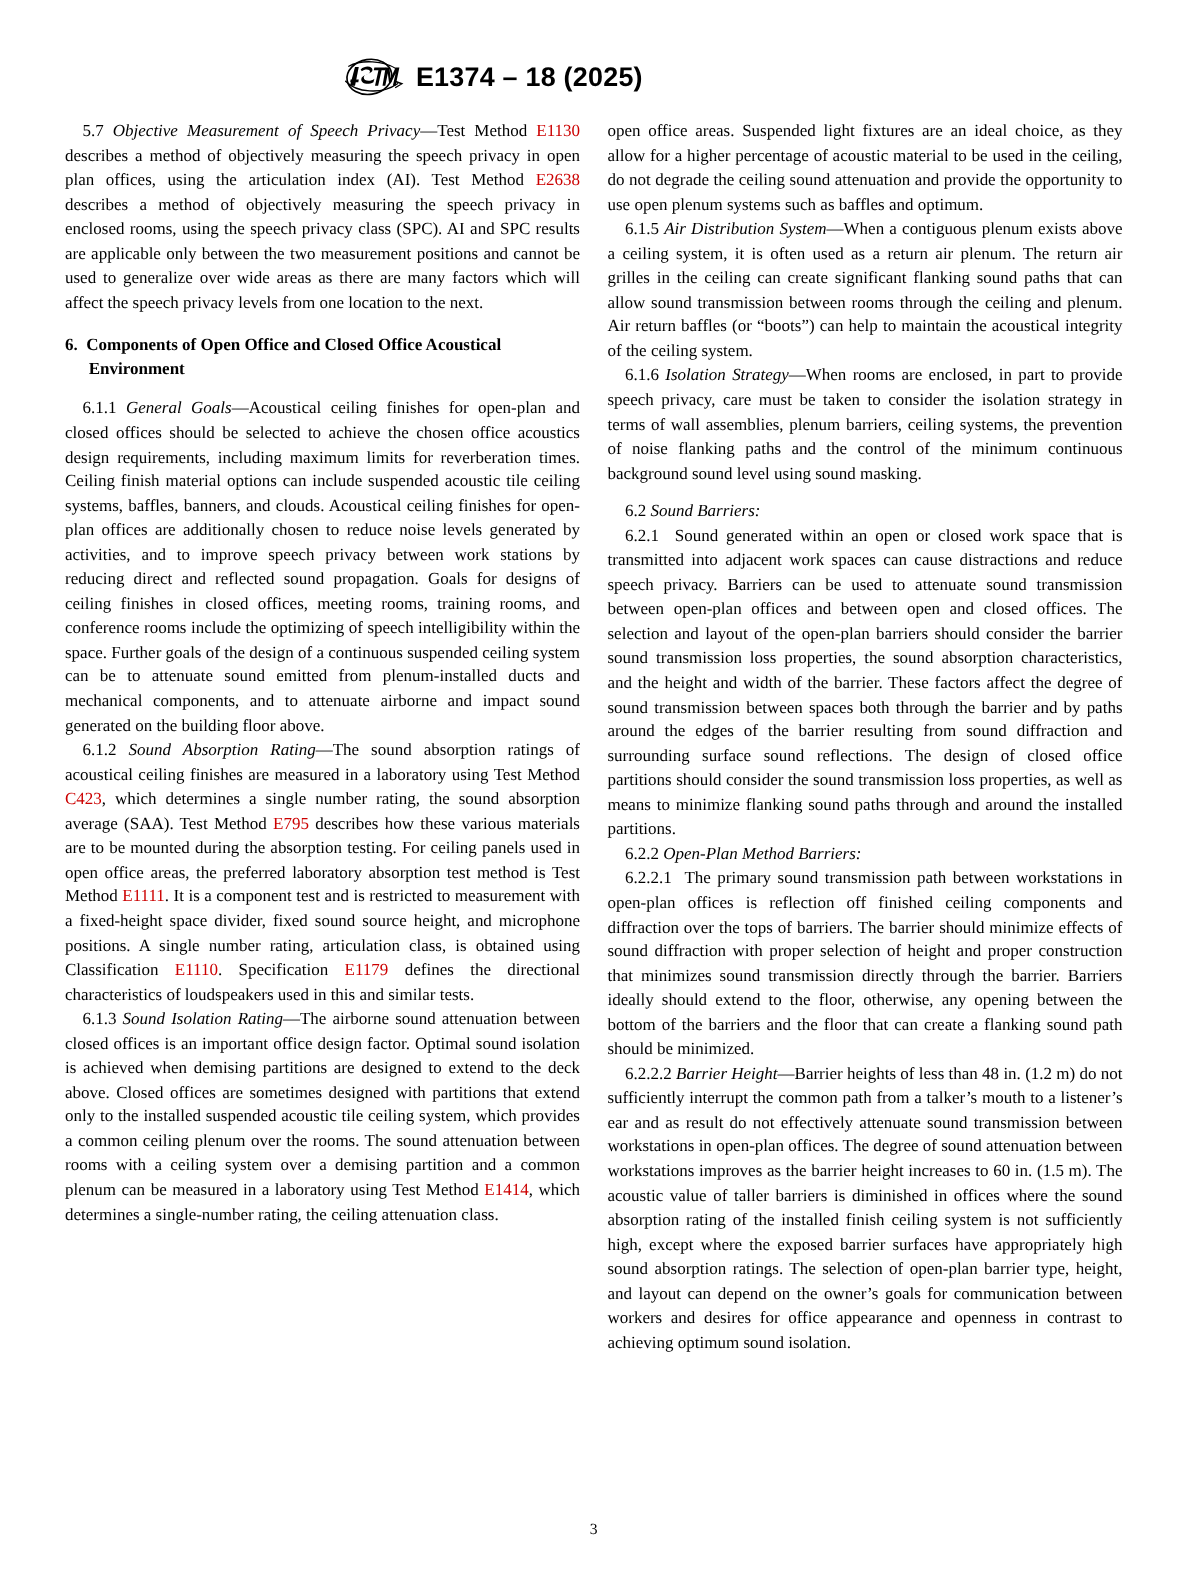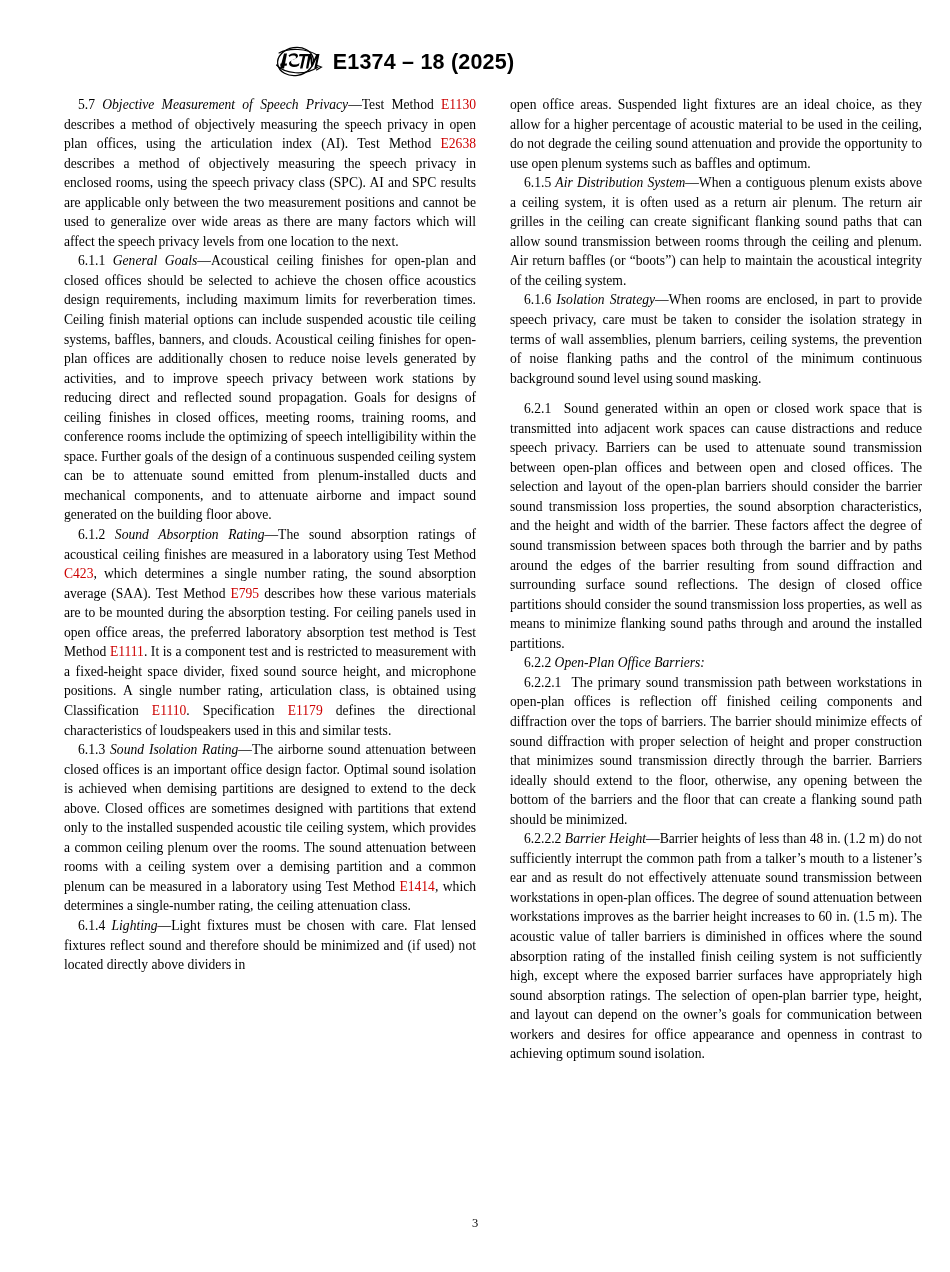--- a/index.html
+++ b/index.html
@@ -48,21 +48,20 @@
     position: absolute;
     top: 95px;
     left: 52px;
     width: 846px;
     display: flex;
     gap: 22px;
   }
   .col {
     width: 412px;
     flex: 0 0 412px;
-    margin-left: 12px;
   }
 
   p.para {
     margin: 0;
     font-size: 13.6px;
     line-height: 19.55px;
     text-align: justify;
     text-justify: inter-word;
     hyphens: none;
     text-indent: 0;
@@ -129,46 +128,47 @@
   </svg>
   <div class="header-title">E1374 – 18 (2025)</div>
 </div>
 
 <div class="columns">
 
   <div class="col">
 
     <p class="para indent"><span>5.7</span> <em class="it">Objective Measurement of Speech Privacy</em><span>—Test Method </span><span class="ref">E1130</span><span> describes a method of objectively measuring the speech privacy in open plan offices, using the articulation index (AI). Test Method </span><span class="ref">E2638</span><span> describes a method of objectively measuring the speech privacy in enclosed rooms, using the speech privacy class (SPC). AI and SPC results are applicable only between the two measurement positions and cannot be used to generalize over wide areas as there are many factors which will affect the speech privacy levels from one location to the next.</span></p>
 
+    <div class="sec-heading"><span class="num">6.</span>&nbsp; <span>Components of Open Office and Closed Office Acoustical Environment</span></div>
 
 
     <p class="para indent"><span>6.1.1</span> <em class="it">General Goals</em><span>—Acoustical ceiling finishes for open-plan and closed offices should be selected to achieve the chosen office acoustics design requirements, including maximum limits for reverberation times. Ceiling finish material options can include suspended acoustic tile ceiling systems, baffles, banners, and clouds. Acoustical ceiling finishes for open-plan offices are additionally chosen to reduce noise levels generated by activities, and to improve speech privacy between work stations by reducing direct and reflected sound propagation. Goals for designs of ceiling finishes in closed offices, meeting rooms, training rooms, and conference rooms include the optimizing of speech intelligibility within the space. Further goals of the design of a continuous suspended ceiling system can be to attenuate sound emitted from plenum-installed ducts and mechanical components, and to attenuate airborne and impact sound generated on the building floor above.</span></p>
 
     <p class="para indent"><span>6.1.2</span> <em class="it">Sound Absorption Rating</em><span>—The sound absorption ratings of acoustical ceiling finishes are measured in a laboratory using Test Method </span><span class="ref">C423</span><span>, which determines a single number rating, the sound absorption average (SAA). Test Method </span><span class="ref">E795</span><span> describes how these various materials are to be mounted during the absorption testing. For ceiling panels used in open office areas, the preferred laboratory absorption test method is Test Method </span><span class="ref">E1111</span><span>. It is a component test and is restricted to measurement with a fixed-height space divider, fixed sound source height, and microphone positions. A single number rating, articulation class, is obtained using Classification </span><span class="ref">E1110</span><span>. Specification </span><span class="ref">E1179</span><span> defines the directional characteristics of loudspeakers used in this and similar tests.</span></p>
 
     <p class="para indent"><span>6.1.3</span> <em class="it">Sound Isolation Rating</em><span>—The airborne sound attenuation between closed offices is an important office design factor. Optimal sound isolation is achieved when demising partitions are designed to extend to the deck above. Closed offices are sometimes designed with partitions that extend only to the installed suspended acoustic tile ceiling system, which provides a common ceiling plenum over the rooms. The sound attenuation between rooms with a ceiling system over a demising partition and a common plenum can be measured in a laboratory using Test Method </span><span class="ref">E1414</span><span>, which determines a single-number rating, the ceiling attenuation class.</span></p>
 
-    <p class="para indent"><span>6.1.4</span> <em class="it">Lighting</em><span>—Light fixtures must be chosen with care. Flat lensed fixtures reflect sound and therefore should be minimized and (if used) not located directly above dividers in</span></p>
 
   </div>
 
   <div class="col">
 
     <p class="para"><span>open office areas. Suspended light fixtures are an ideal choice, as they allow for a higher percentage of acoustic material to be used in the ceiling, do not degrade the ceiling sound attenuation and provide the opportunity to use open plenum systems such as baffles and optimum.</span></p>
 
     <p class="para indent"><span>6.1.5</span> <em class="it">Air Distribution System</em><span>—When a contiguous plenum exists above a ceiling system, it is often used as a return air plenum. The return air grilles in the ceiling can create significant flanking sound paths that can allow sound transmission between rooms through the ceiling and plenum. Air return baffles (or “boots”) can help to maintain the acoustical integrity of the ceiling system.</span></p>
 
     <p class="para indent"><span>6.1.6</span> <em class="it">Isolation Strategy</em><span>—When rooms are enclosed, in part to provide speech privacy, care must be taken to consider the isolation strategy in terms of wall assemblies, plenum barriers, ceiling systems, the prevention of noise flanking paths and the control of the minimum continuous background sound level using sound masking.</span></p>
 
     <div class="spacer-sm"></div>
 
+    <p class="para indent"><span>6.2</span> <em class="it">Sound Barriers:</em></p>
 
     <p class="para indent"><span>6.2.1</span>&nbsp; <span>Sound generated within an open or closed work space that is transmitted into adjacent work spaces can cause distractions and reduce speech privacy. Barriers can be used to attenuate sound transmission between open-plan offices and between open and closed offices. The selection and layout of the open-plan barriers should consider the barrier sound transmission loss properties, the sound absorption characteristics, and the height and width of the barrier. These factors affect the degree of sound transmission between spaces both through the barrier and by paths around the edges of the barrier resulting from sound diffraction and surrounding surface sound reflections. The design of closed office partitions should consider the sound transmission loss properties, as well as means to minimize flanking sound paths through and around the installed partitions.</span></p>
 
-    <p class="para indent"><span>6.2.2</span> <em class="it">Open-Plan Office Barriers:</em></p>
+    <p class="para indent"><span>6.2.2</span> <em class="it">Open-Plan Method Barriers:</em></p>
 
     <p class="para indent"><span>6.2.2.1</span>&nbsp; <span>The primary sound transmission path between workstations in open-plan offices is reflection off finished ceiling components and diffraction over the tops of barriers. The barrier should minimize effects of sound diffraction with proper selection of height and proper construction that minimizes sound transmission directly through the barrier. Barriers ideally should extend to the floor, otherwise, any opening between the bottom of the barriers and the floor that can create a flanking sound path should be minimized.</span></p>
 
     <p class="para indent"><span>6.2.2.2</span> <em class="it">Barrier Height</em><span>—Barrier heights of less than 48 in. (1.2 m) do not sufficiently interrupt the common path from a talker’s mouth to a listener’s ear and as result do not effectively attenuate sound transmission between workstations in open-plan offices. The degree of sound attenuation between workstations improves as the barrier height increases to 60 in. (1.5 m). The acoustic value of taller barriers is diminished in offices where the sound absorption rating of the installed finish ceiling system is not sufficiently high, except where the exposed barrier surfaces have appropriately high sound absorption ratings. The selection of open-plan barrier type, height, and layout can depend on the owner’s goals for communication between workers and desires for office appearance and openness in contrast to achieving optimum sound isolation.</span></p>
 
   </div>
 </div>
 
 <div class="page-number">3</div>
 

